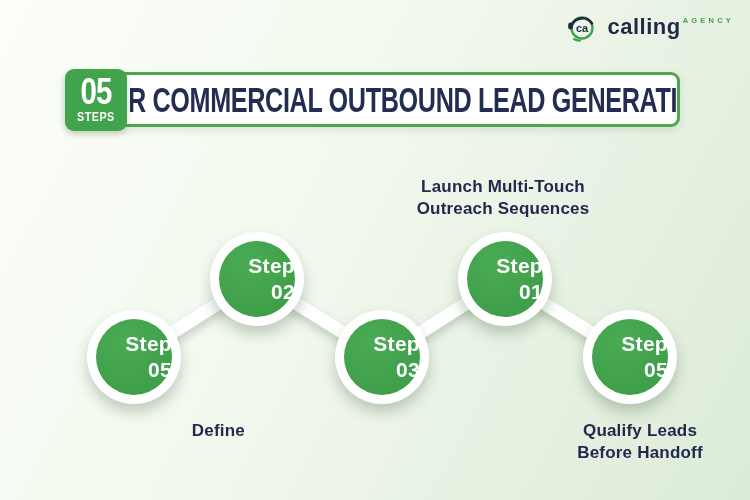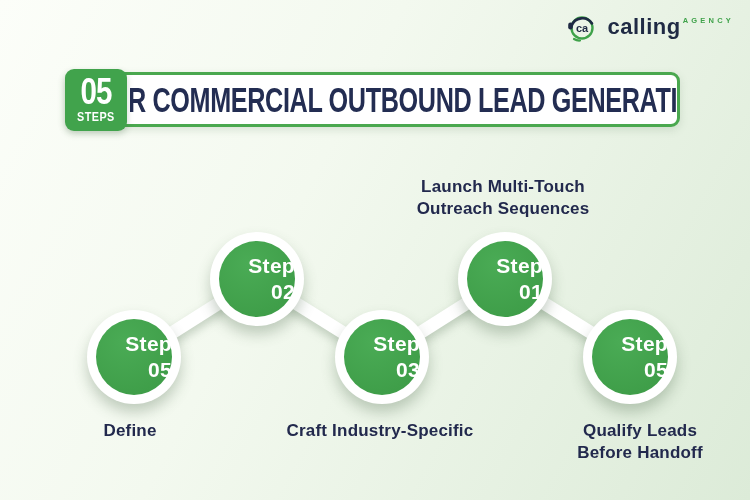--- a/index.html
+++ b/index.html
@@ -64,21 +64,21 @@
   .pos-s2{left:210px;top:232px;}
   .pos-s3{left:335px;top:310px;}
   .pos-s4{left:458px;top:232px;}
   .pos-s5{left:583px;top:310px;}
 
   
   .caption{
     position:absolute;width:230px;text-align:center;
     font-size:17px;font-weight:600;color:#22294d;line-height:1.32;letter-spacing:0.2px;
   }
-  .pos-c1{left:15px;top:420px;}
+  .pos-c1{left:15px;top:420px;text-align:right;}
   .pos-c2{left:143px;top:176px;}
   .pos-c3{left:265px;top:420px;}
   .pos-c4{left:388px;top:176px;}
   .pos-c5{left:525px;top:420px;}
 </style>
 </head>
 <body>
 
 <div class="canvas">
 
@@ -143,21 +143,20 @@
       <span>05</span>
     </div>
   </div>
 
   <div class="caption pos-c1">
     <div>Define</div>
   </div>
   <div class="caption pos-c2">
   </div>
   <div class="caption pos-c3">
-    <div>Craft Industry-Specific</div>
   </div>
   <div class="caption pos-c4">
     <div>Launch Multi-Touch</div>
     <div>Outreach Sequences</div>
   </div>
   <div class="caption pos-c5">
     <div>Qualify Leads</div>
     <div>Before Handoff</div>
   </div>
 

